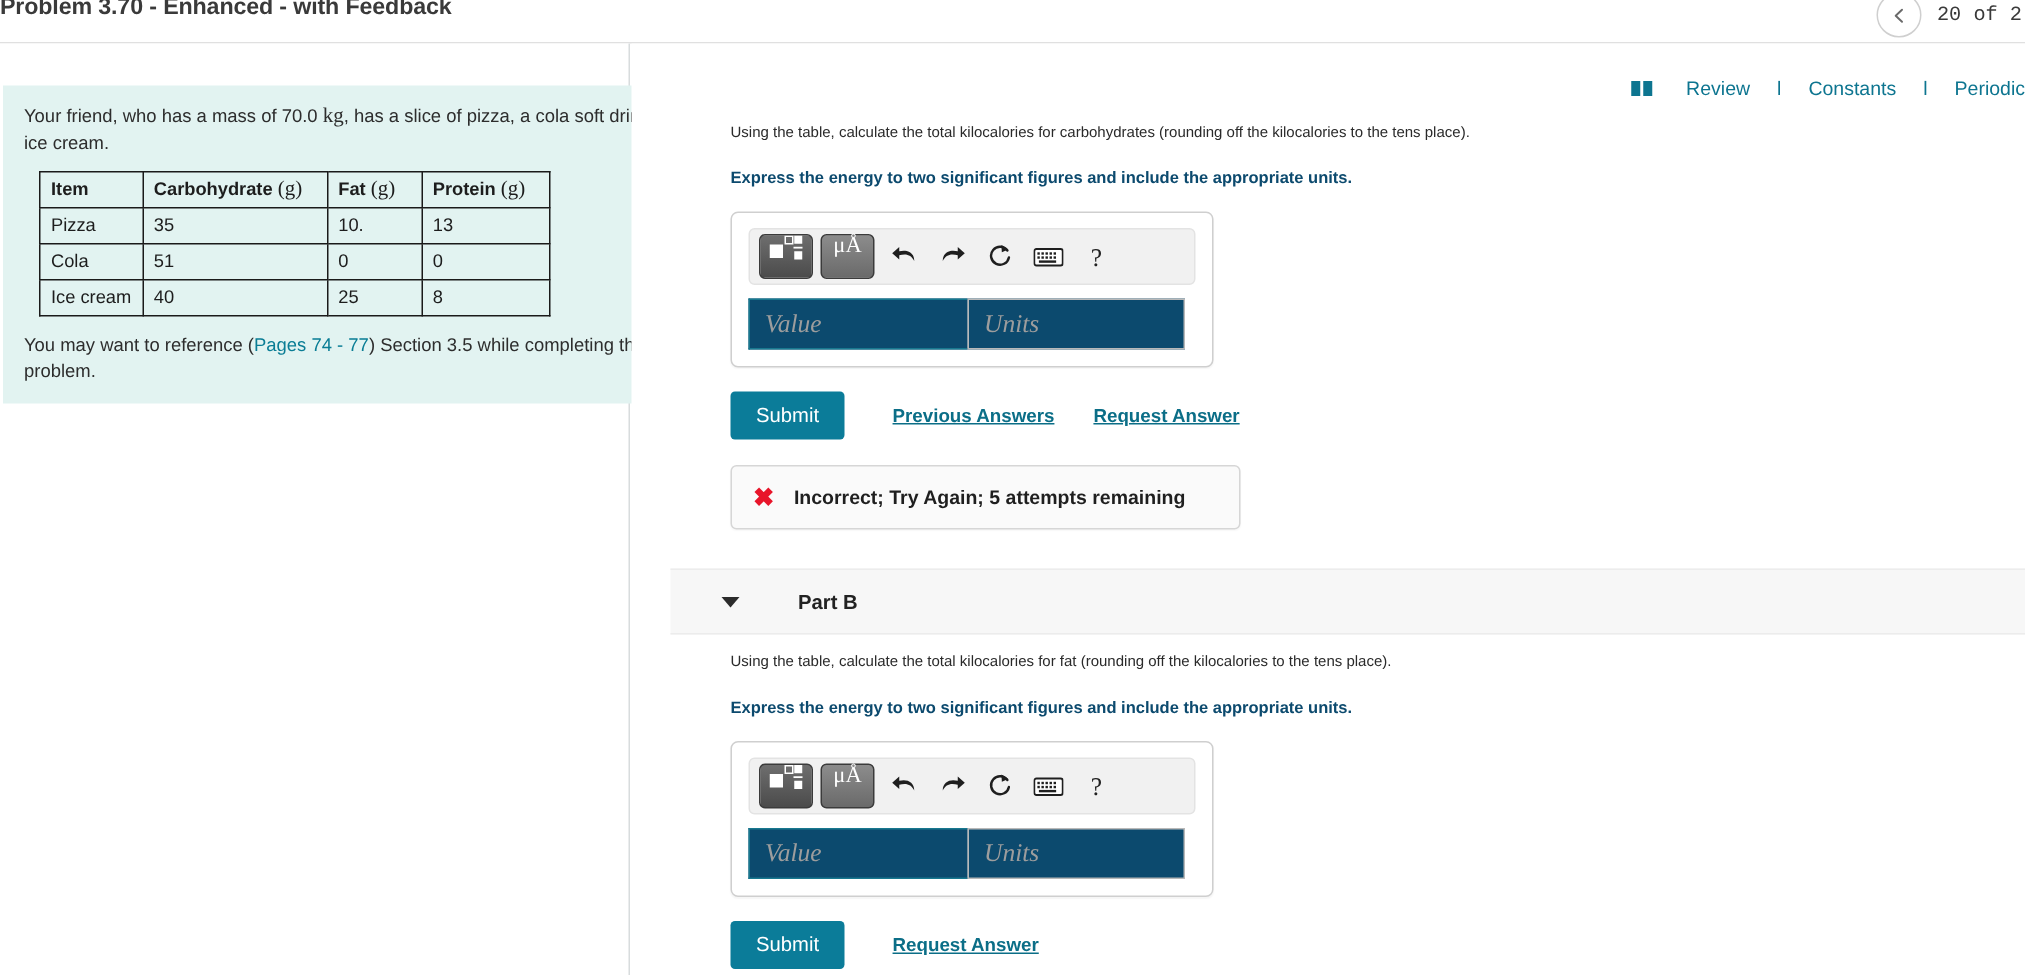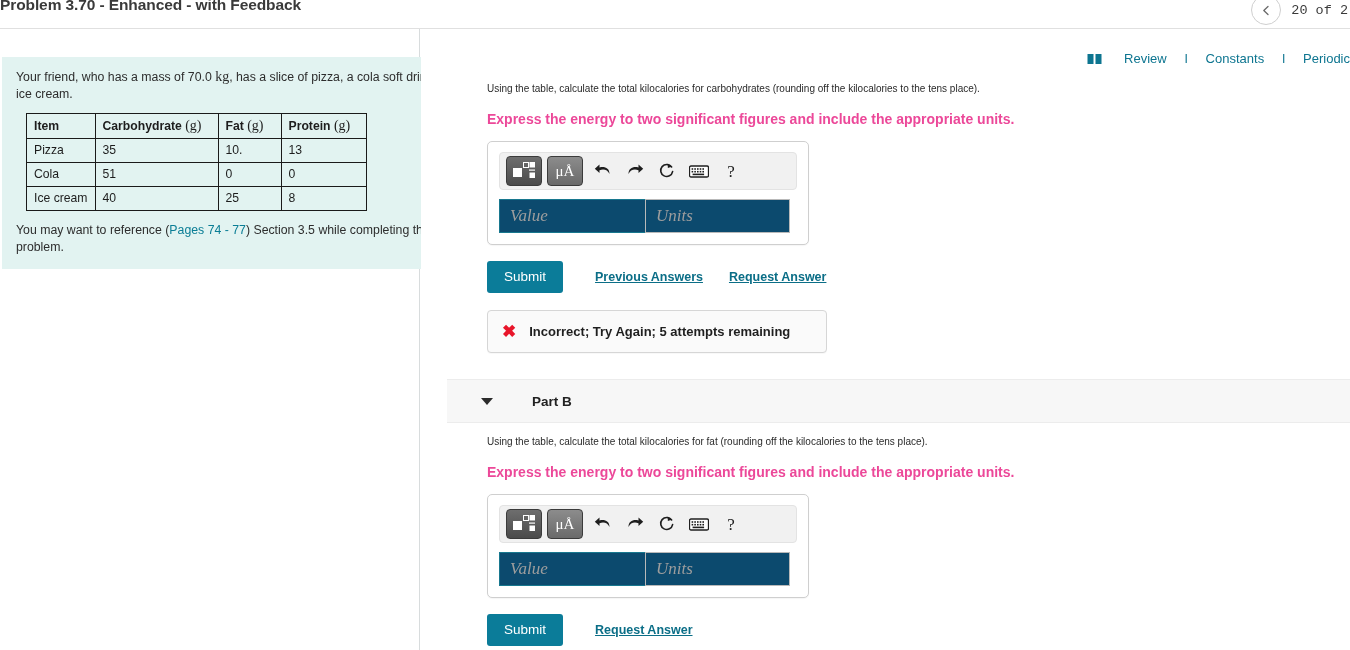--- a/index.html
+++ b/index.html
@@ -155,26 +155,25 @@
 
   .part-body { position: absolute; left: 66px; }
 
   .q-text {
     font-size: 10px;
     color: #2a2a2a;
     margin: 0 0 14px 0;
     line-height: 16px;
   }
   .q-bold {
-    font-size: 14px;
-    font-weight: bold;
-    color: #ec4899;
+    font-size: 11px;
+    font-weight: bold;
+    color: #0c4a6e;
     margin: 0 0 14px 0;
     line-height: 16px;
-    text-align: right;
   }
 
   
   .answer-box {
     width: 322px;
     border: 1px solid #cfcfcf;
     border-radius: 5px;
     background: #fff;
     padding: 10px 11px 11px 11px;
     box-sizing: border-box;
@@ -190,21 +189,21 @@
     padding: 0 6px;
     box-sizing: border-box;
     gap: 2px;
   }
   .tb-btn {
     width: 34px; height: 28px;
     border-radius: 4px;
     background: linear-gradient(to bottom, #6e6e6e, #4b4b4b);
     border: 1px solid #3b3b3b;
     display: flex;
-    align-items: center;
+    align-items: flex-start;
     justify-content: center;
     cursor: pointer;
     margin-right: 3px;
     flex: 0 0 auto;
   }
   .tb-btn.second {
     background: linear-gradient(to bottom, #8c8c8c, #6a6a6a);
   }
   .tb-mu {
     color: #fff;

